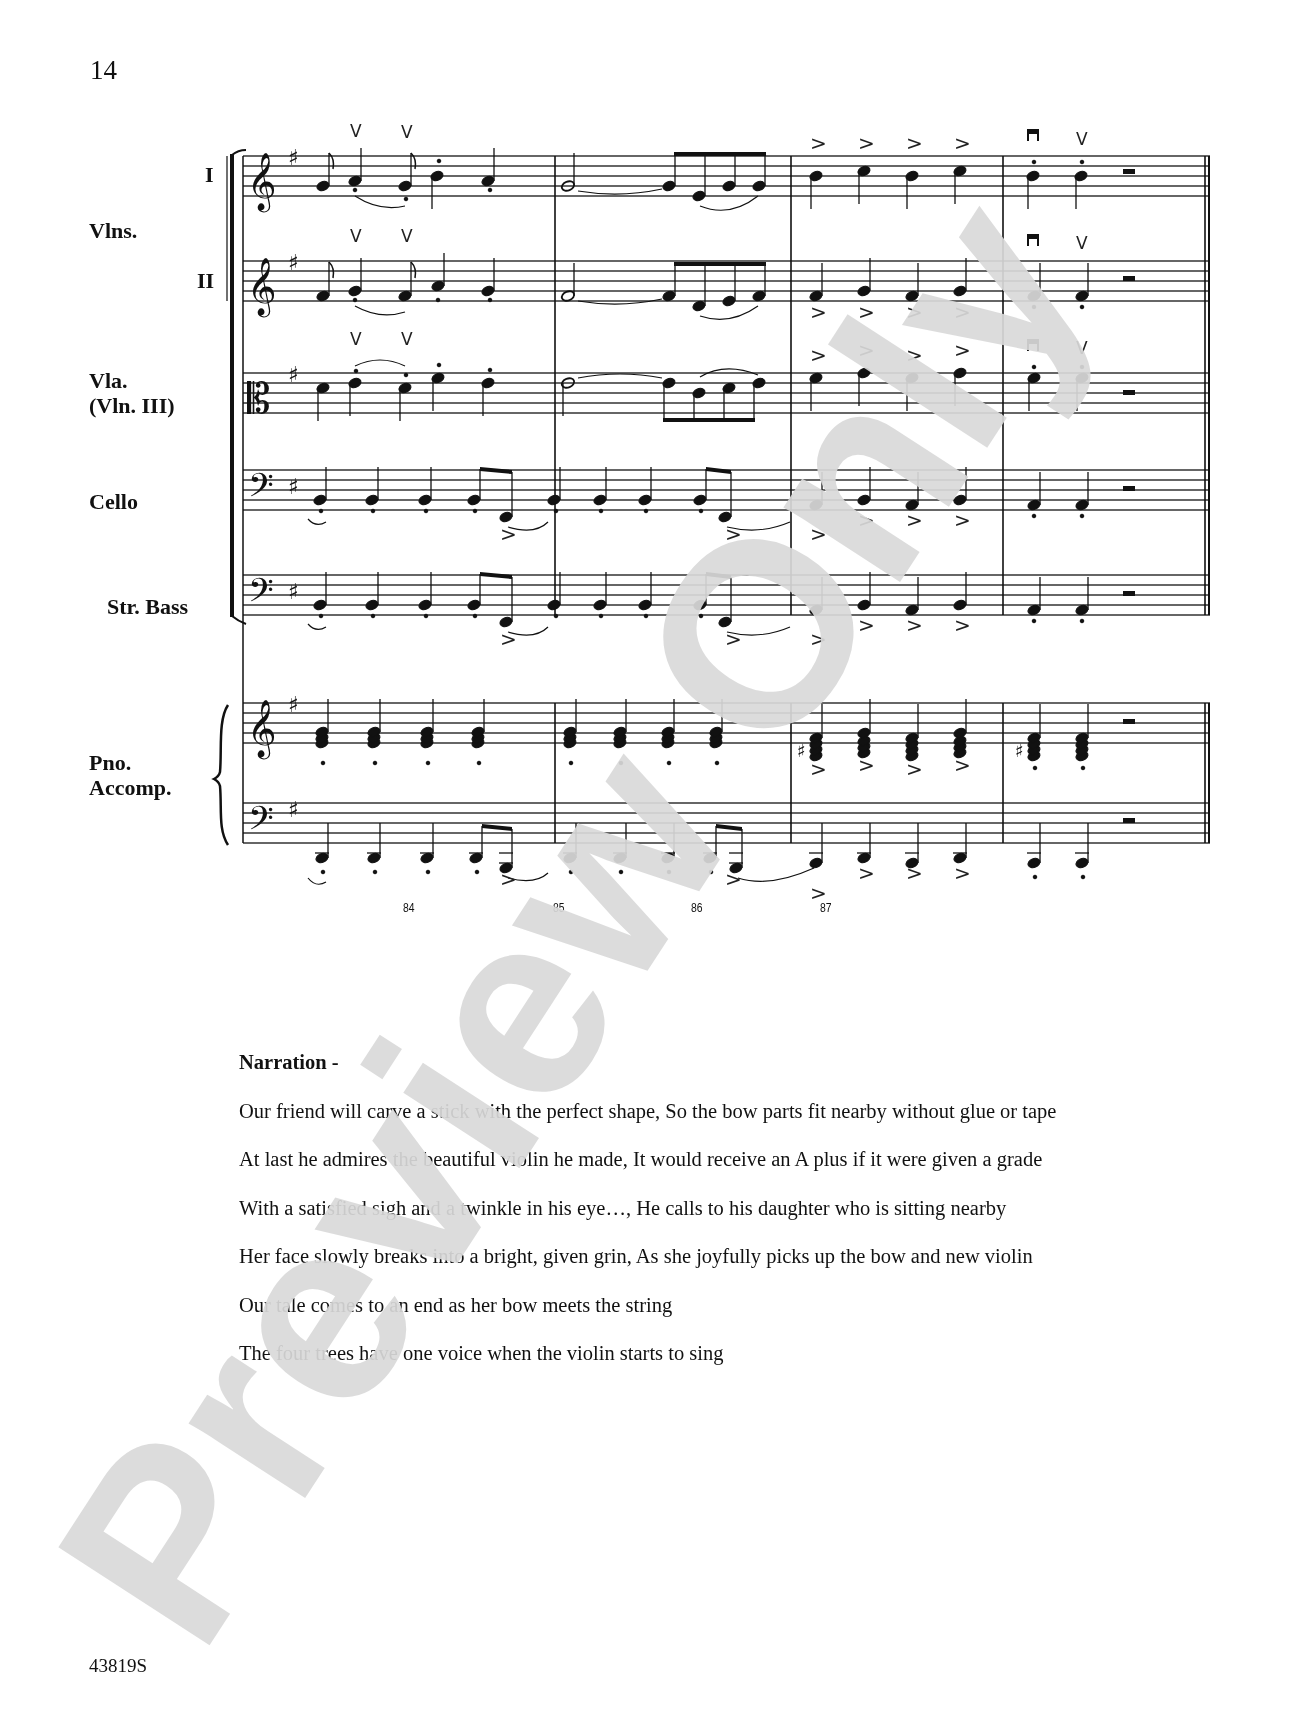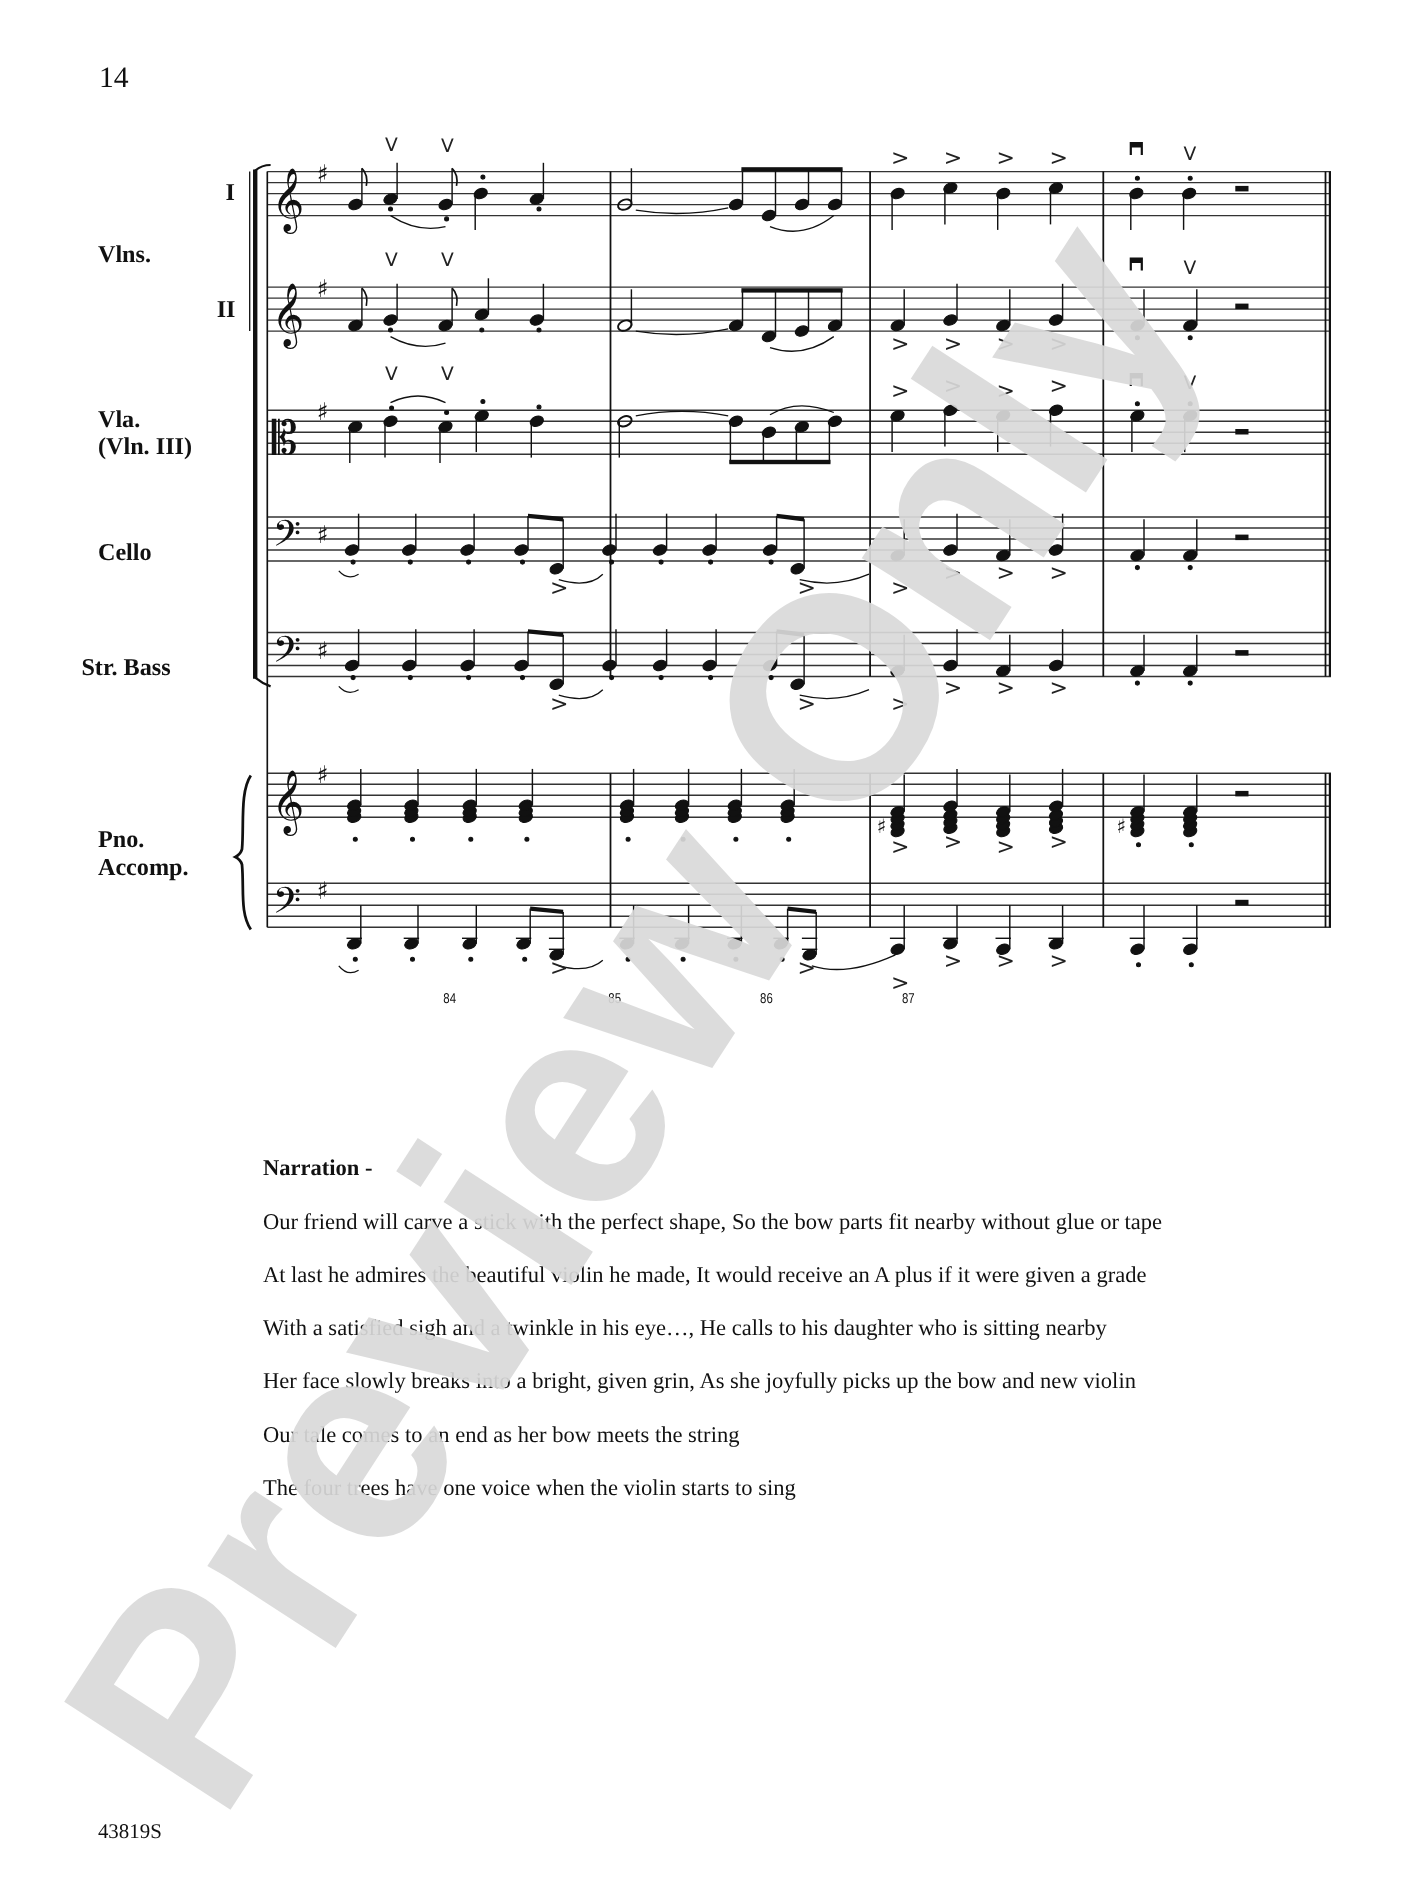--- a/index.html
+++ b/index.html
@@ -22,21 +22,21 @@
 <div class="page-number">14</div>
 
 <div class="inst-label" style="left:205px; top:162px;">I</div>
 <div class="inst-label" style="left:89px; top:218px;">Vlns.</div>
 <div class="inst-label" style="left:197px; top:268px;">II</div>
 <div class="inst-label" style="left:89px; top:368px;">
   <div>Vla.</div>
   <div>(Vln. III)</div>
 </div>
 <div class="inst-label" style="left:89px; top:489px;">Cello</div>
-<div class="inst-label" style="left:74px; top:594px;">Str. Bass</div>
+<div class="inst-label" style="left:107px; top:594px;">Str. Bass</div>
 <div class="inst-label" style="left:89px; top:750px;">
   <div>Pno.</div>
   <div>Accomp.</div>
 </div>
 
 <svg id="score" width="1296" height="960" viewBox="0 0 1296 960" xmlns="http://www.w3.org/2000/svg">
   <defs>
 
     <ellipse id="nh" cx="0" cy="0" rx="6.2" ry="4.4" transform="rotate(-22)" fill="#111"></ellipse>
 

